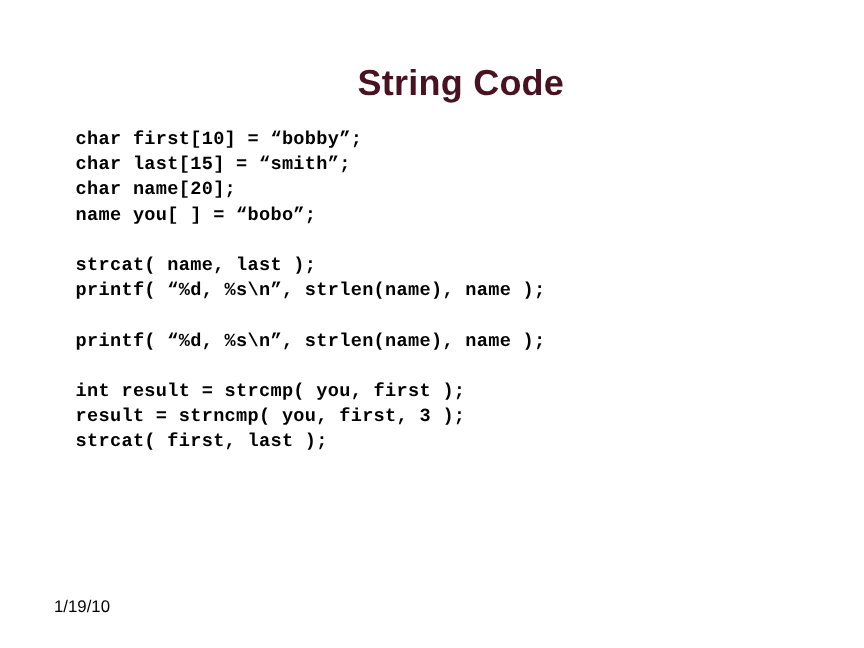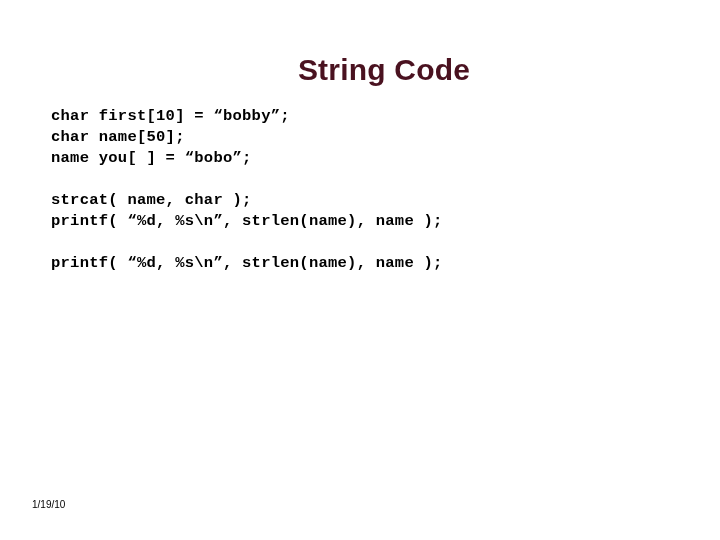--- a/index.html
+++ b/index.html
@@ -29,21 +29,21 @@
     font-size: 30px;
     font-weight: bold;
     color: #4a1220;
     letter-spacing: 0.2px;
     line-height: 40px;
     white-space: pre;
     padding-left: 24px;
   }
   .code-body {
     position: absolute;
-    left: 51px;
+    left: 63px;
     top: 106px;
     width: 640px;
   }
   .code-block {
     margin: 0 0 21px 0;
   }
   .code-block:last-child {
     margin-bottom: 0;
   }
   .code-line {
@@ -51,53 +51,59 @@
     font-size: 15.5px;
     font-weight: bold;
     color: #000000;
     line-height: 21px;
     height: 21px;
     white-space: pre;
     letter-spacing: 0.25px;
   }
   .footer-date {
     position: absolute;
-    left: 32px;
+    left: 45px;
     top: 498px;
     font-family: "Liberation Sans", sans-serif;
-    font-size: 10px;
+    font-size: 14px;
     font-weight: normal;
     color: #000000;
     line-height: 14px;
     white-space: pre;
     text-align: center;
   }
 </style>
 </head>
 <body>
 
 <div class="slide">
 
   <div class="slide-title">String Code</div>
 
   <div class="code-body">
 
     <div class="code-block">
       <div class="code-line">char first[10] = “bobby”;</div>
-      <div class="code-line">char name[50];</div>
+      <div class="code-line">char last[15] = “smith”;</div>
+      <div class="code-line">char name[20];</div>
       <div class="code-line">name you[ ] = “bobo”;</div>
     </div>
 
     <div class="code-block">
-      <div class="code-line">strcat( name, char );</div>
+      <div class="code-line">strcat( name, last );</div>
       <div class="code-line">printf( “%d, %s\n”, strlen(name), name );</div>
     </div>
 
     <div class="code-block">
       <div class="code-line">printf( “%d, %s\n”, strlen(name), name );</div>
     </div>
 
+    <div class="code-block">
+      <div class="code-line">int result = strcmp( you, first );</div>
+      <div class="code-line">result = strncmp( you, first, 3 );</div>
+      <div class="code-line">strcat( first, last );</div>
+    </div>
 
   </div>
 
   <div class="footer-date">1/19/10</div>
 
 </div>
 
 </body></html>

